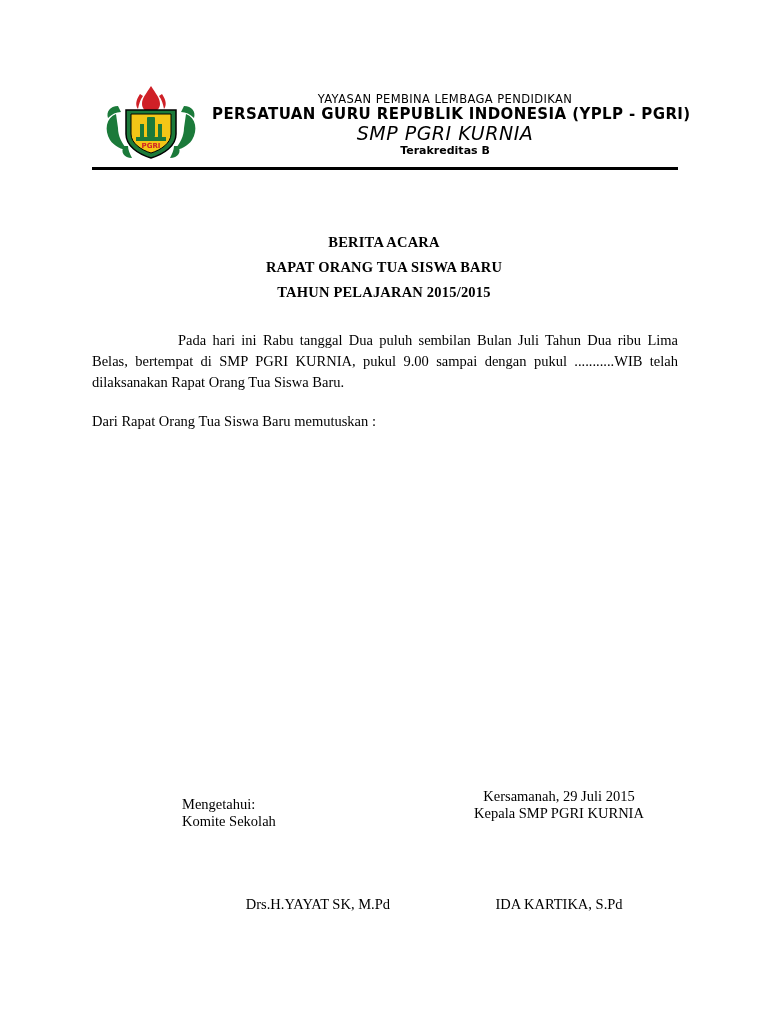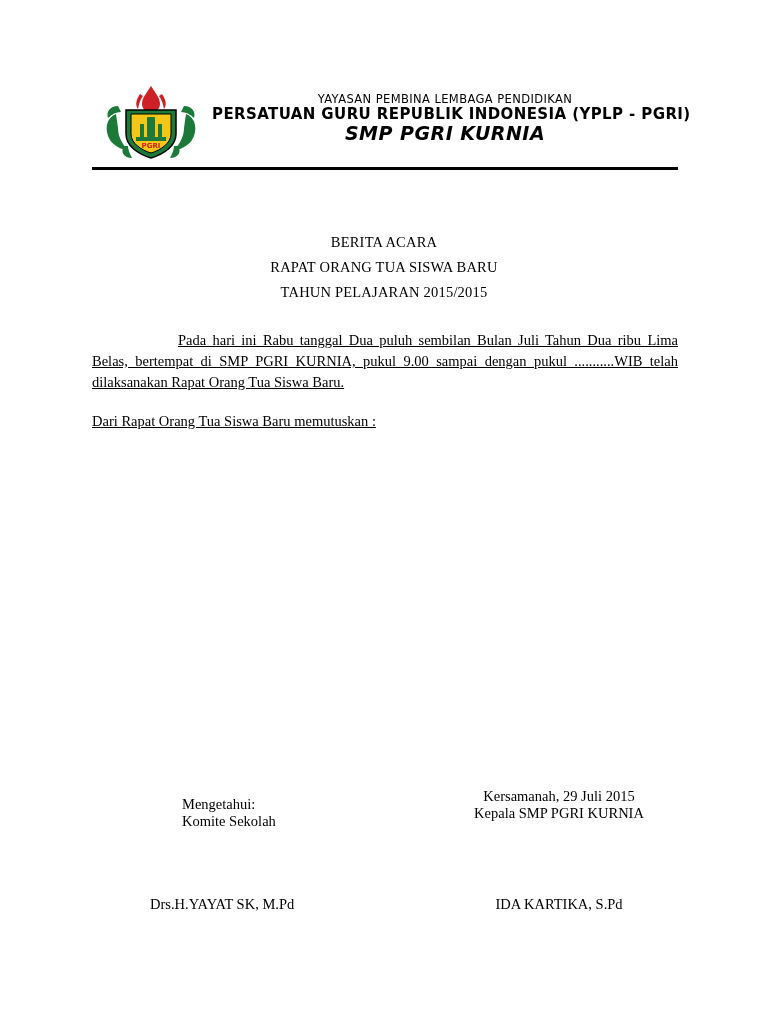--- a/index.html
+++ b/index.html
@@ -59,21 +59,21 @@
   }
   .head-line2 {
     font-size: 15px;
     font-weight: bold;
     letter-spacing: 0.4px;
     line-height: 15px;
     white-space: nowrap;
   }
   .head-line3 {
     font-size: 19px;
-    font-weight: bold;
+    font-weight: normal;
     font-style: italic;
     letter-spacing: 0.5px;
     line-height: 22px;
     white-space: nowrap;
   }
   .head-line4 {
     font-size: 11px;
     font-weight: bold;
     line-height: 13px;
     white-space: nowrap;
@@ -97,39 +97,38 @@
   
   .title-block {
     position: absolute;
     left: 0;
     top: 230px;
     width: 768px;
     text-align: center;
   }
   .title-line {
     font-family: "Liberation Serif", serif;
-    font-weight: normal;
+    font-weight: bold;
     font-size: 14.5px;
     line-height: 25px;
     letter-spacing: 0.2px;
   }
 
   
   .body-block {
     position: absolute;
     left: 92px;
     top: 330px;
     width: 586px;
     font-size: 14.5px;
     line-height: 21px;
     text-align: justify;
   }
   .para {
     margin: 0 0 18px 0;
-    text-decoration: underline;
   }
   .para.first {
     text-indent: 86px;
   }
 
   
   .sig-area {
     position: absolute;
     left: 92px;
     top: 780px;
@@ -159,21 +158,21 @@
     left: 92px;
     top: 896px;
     width: 586px;
     font-size: 14.5px;
   }
   .name-left {
     position: absolute;
     left: 58px;
     top: 0;
     width: 240px;
-    text-align: left;
+    text-align: right;
     white-space: nowrap;
   }
   .name-right {
     position: absolute;
     left: 348px;
     top: 0;
     width: 238px;
     text-align: center;
     white-space: nowrap;
   }
@@ -213,20 +212,21 @@
           <path d="M56 40 h4 v13 h-4 Z"></path>
         </g>
         <text x="49" y="64" font-family="DejaVu Sans, sans-serif" font-size="7" font-weight="bold" fill="#cf2027" text-anchor="middle">PGRI</text>
       </svg>
     </div>
 
     <div class="head-text">
       <div class="head-line1">YAYASAN PEMBINA LEMBAGA PENDIDIKAN</div>
       <div class="head-line2">PERSATUAN GURU REPUBLIK INDONESIA (YPLP - PGRI)</div>
       <div class="head-line3">SMP PGRI KURNIA</div>
+      <div class="head-line4">Terakreditas B</div>
     </div>
 
     <div class="rule"></div>
   </div>
 
   <div class="title-block">
     <div class="title-line">BERITA ACARA</div>
     <div class="title-line">RAPAT ORANG TUA SISWA BARU</div>
     <div class="title-line">TAHUN PELAJARAN 2015/2015</div>
   </div>

